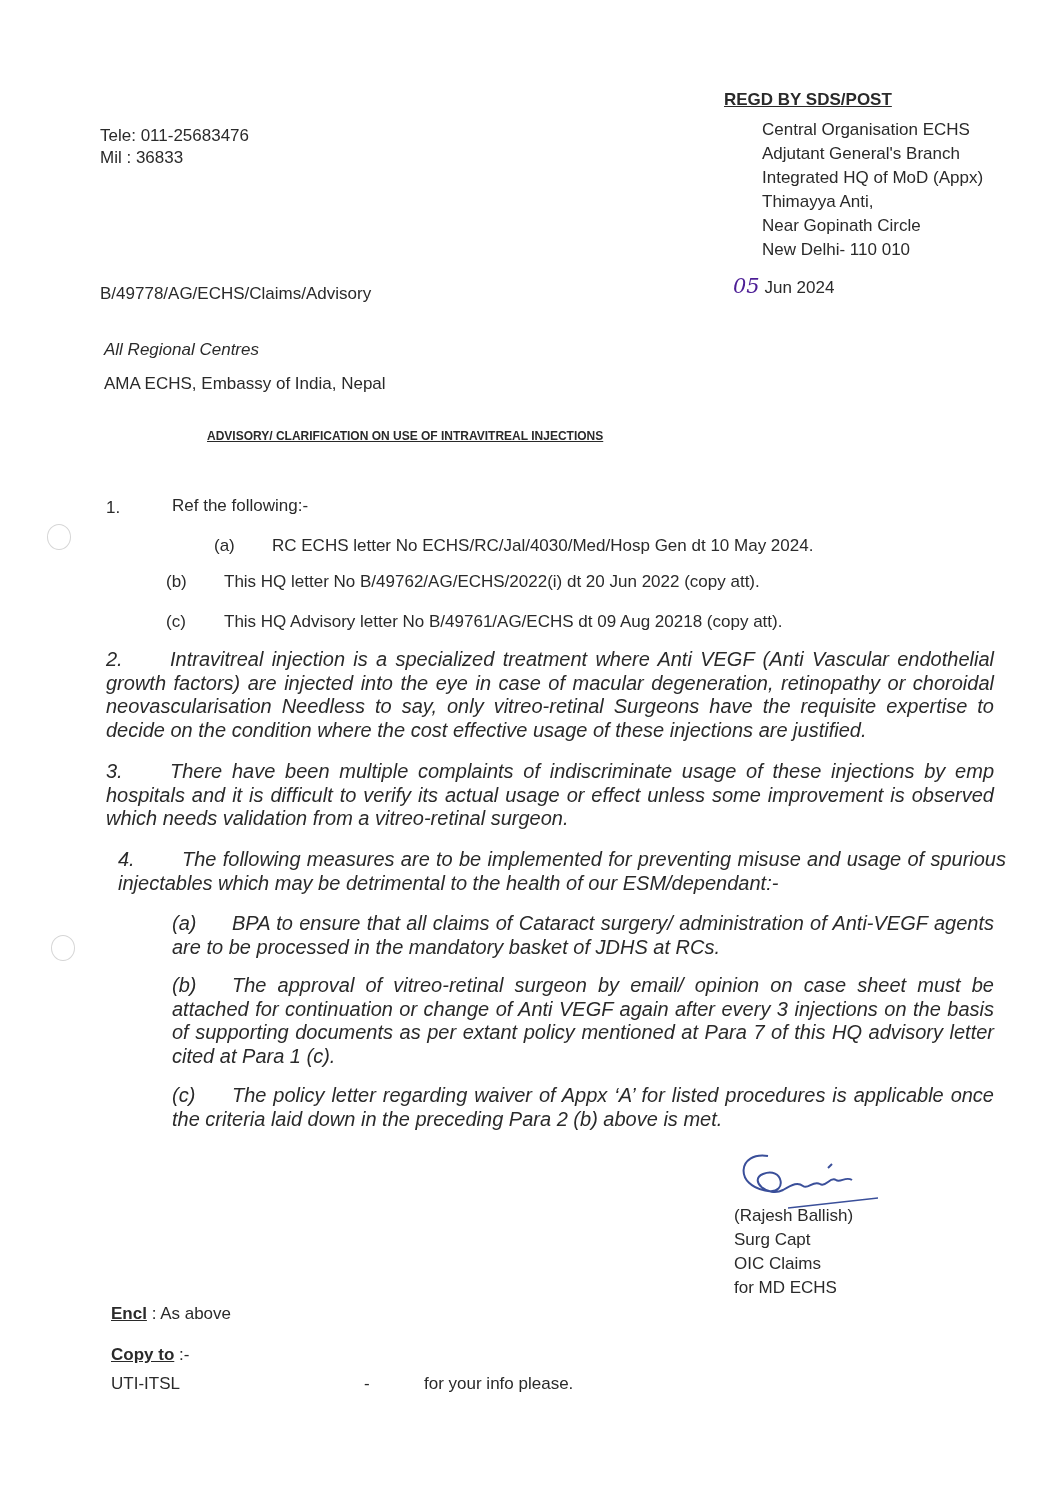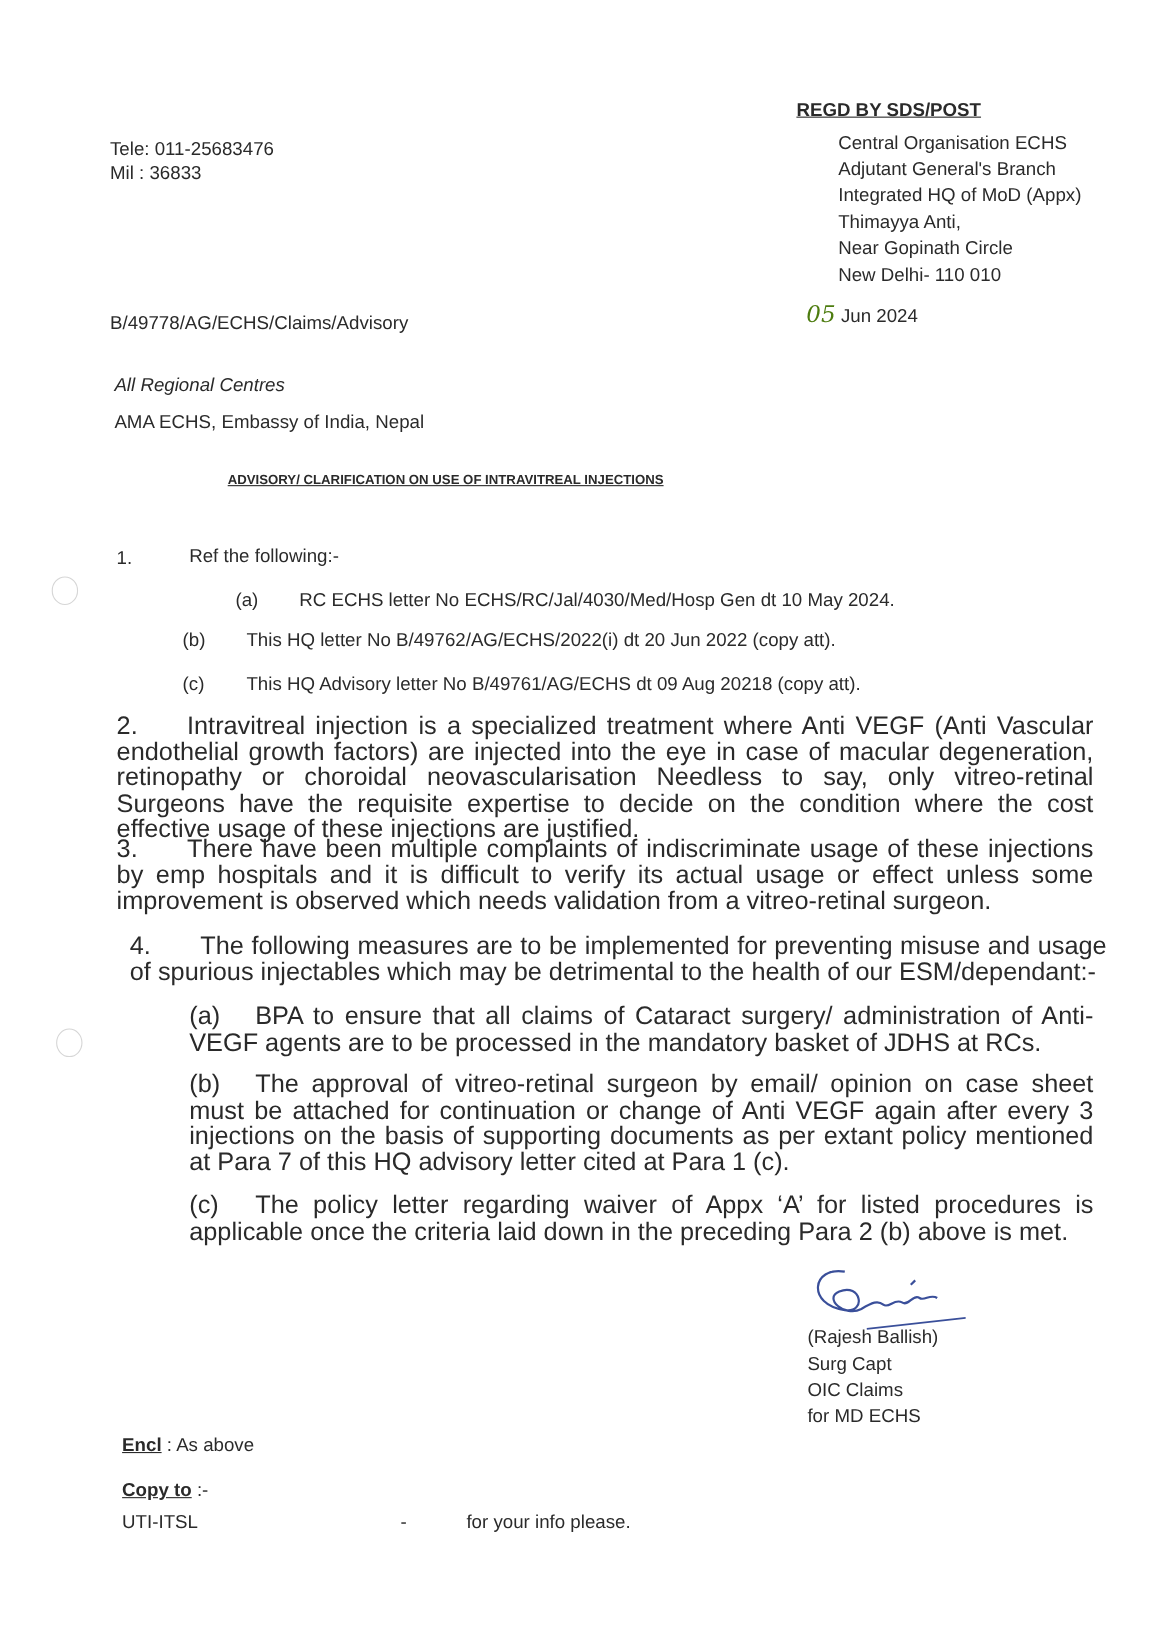--- a/index.html
+++ b/index.html
@@ -4,21 +4,21 @@
 <style>
   html, body { margin: 0; padding: 0; }
   body {
     width: 1054px; height: 1493px; background: #ffffff; position: relative;
     font-family: "Liberation Sans", sans-serif; color: #2a2a2a; overflow: hidden;
   }
   .abs { position: absolute; }
   .t { font-size: 17px; line-height: 24px; white-space: nowrap; }
   .u { text-decoration: underline; }
   .b { font-weight: bold; }
-  .just { text-align: justify; text-align-last: left; font-size: 23px; line-height: 23.5px; }
+  .just { text-align: justify; text-align-last: left; font-size: 20px; line-height: 23.5px; font-style: italic; }
   .hole { position: absolute; width: 22px; height: 24px; border: 1px solid #d6d6d6; border-radius: 50%; }
   .lbl { display: inline-block; width: 58px; }
   .sig-svg { position: absolute; }
 </style>
 </head>
 <body>
 
 <div class="hole" style="left:47px; top:524px;"></div>
 <div class="hole" style="left:51px; top:935px;"></div>
 
@@ -28,21 +28,21 @@
 <div class="abs t b u" style="left:724px; top:88px;">REGD BY SDS/POST</div>
 <div class="abs" style="left:724px; top:118px;margin-left:38px;">
   <div class="t">Central Organisation ECHS</div>
   <div class="t">Adjutant General's Branch</div>
   <div class="t">Integrated HQ of MoD (Appx)</div>
   <div class="t">Thimayya Anti,</div>
   <div class="t">Near Gopinath Circle</div>
   <div class="t">New Delhi- 110 010</div>
 </div>
 <div class="abs t" style="left:733px; top:274px;">
-  <span style="font-family:'DejaVu Serif', serif; font-style:italic; color:#4d7c0f; font-size:21px;">05</span>
+  <span style="font-family:'DejaVu Serif', serif; font-style:italic; color:#4c1d95; font-size:21px;">05</span>
   <span>Jun 2024</span>
 </div>
 
 <div class="abs t" style="left:100px; top:282px;">B/49778/AG/ECHS/Claims/Advisory</div>
 
 <div class="abs t" style="left:104px; top:338px;font-style:italic;">All Regional Centres</div>
 <div class="abs t" style="left:104px; top:372px;">AMA ECHS, Embassy of India, Nepal</div>
 
 <div class="abs t b u" style="left:207px; top:424px; font-size:12px;">ADVISORY/ CLARIFICATION ON USE OF INTRAVITREAL INJECTIONS</div>
 

